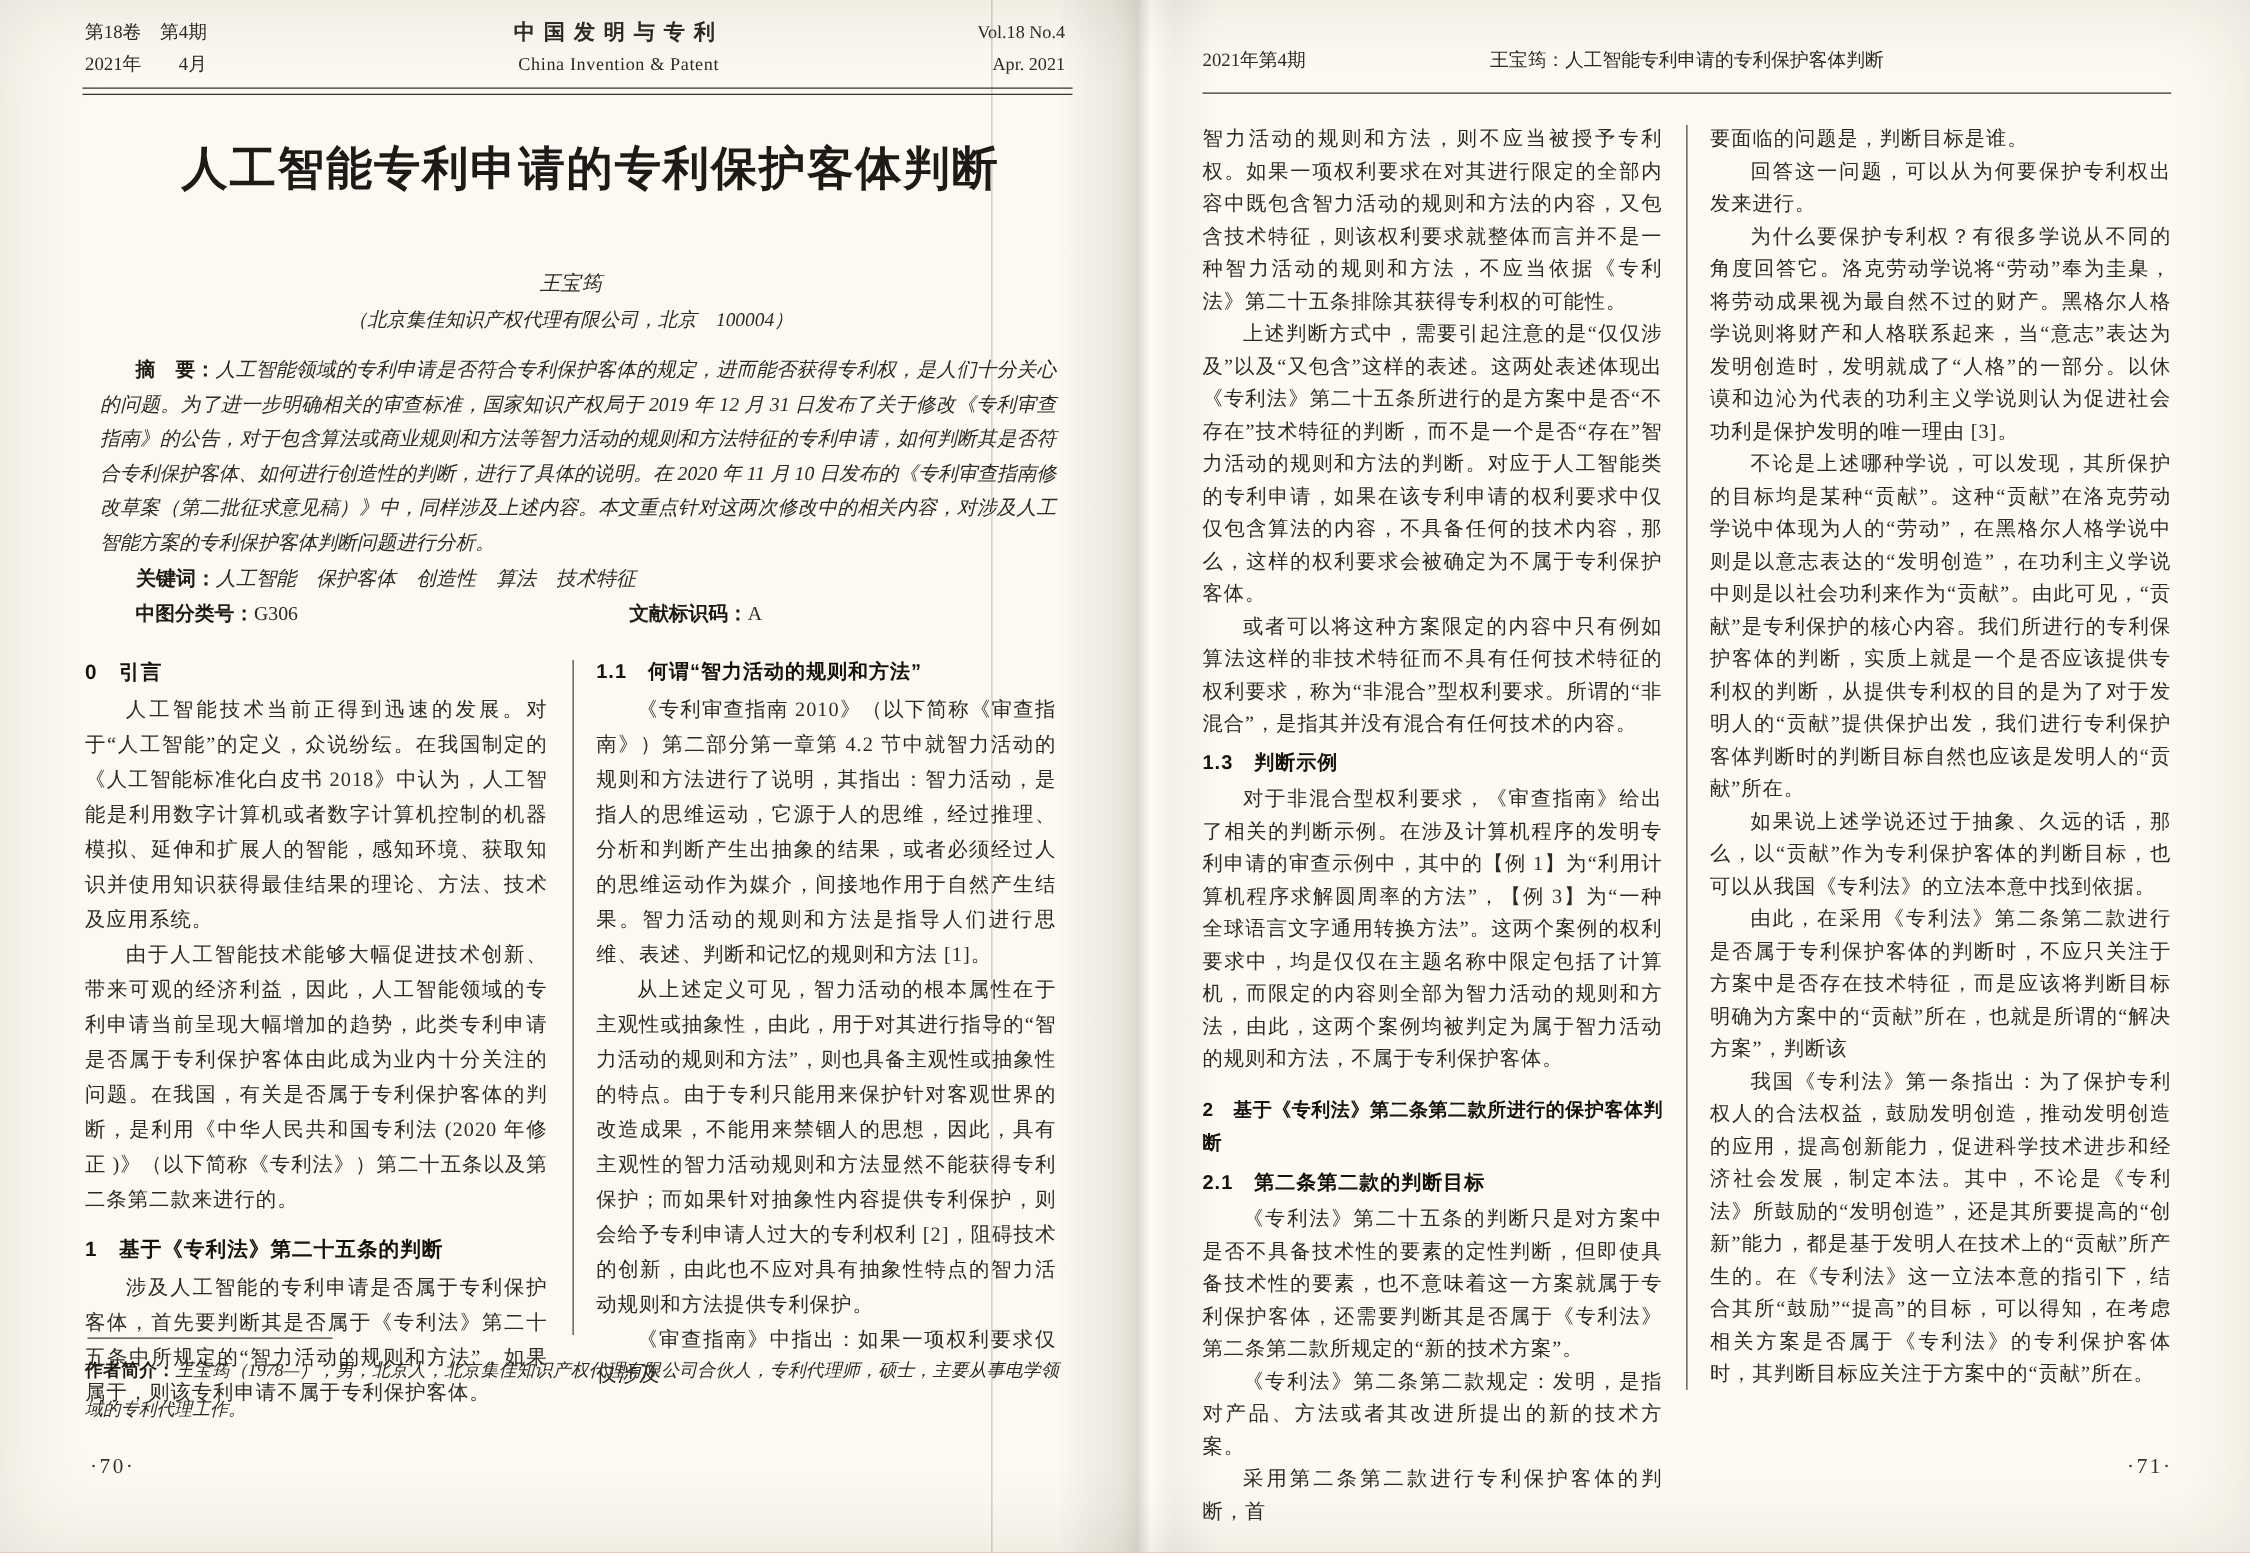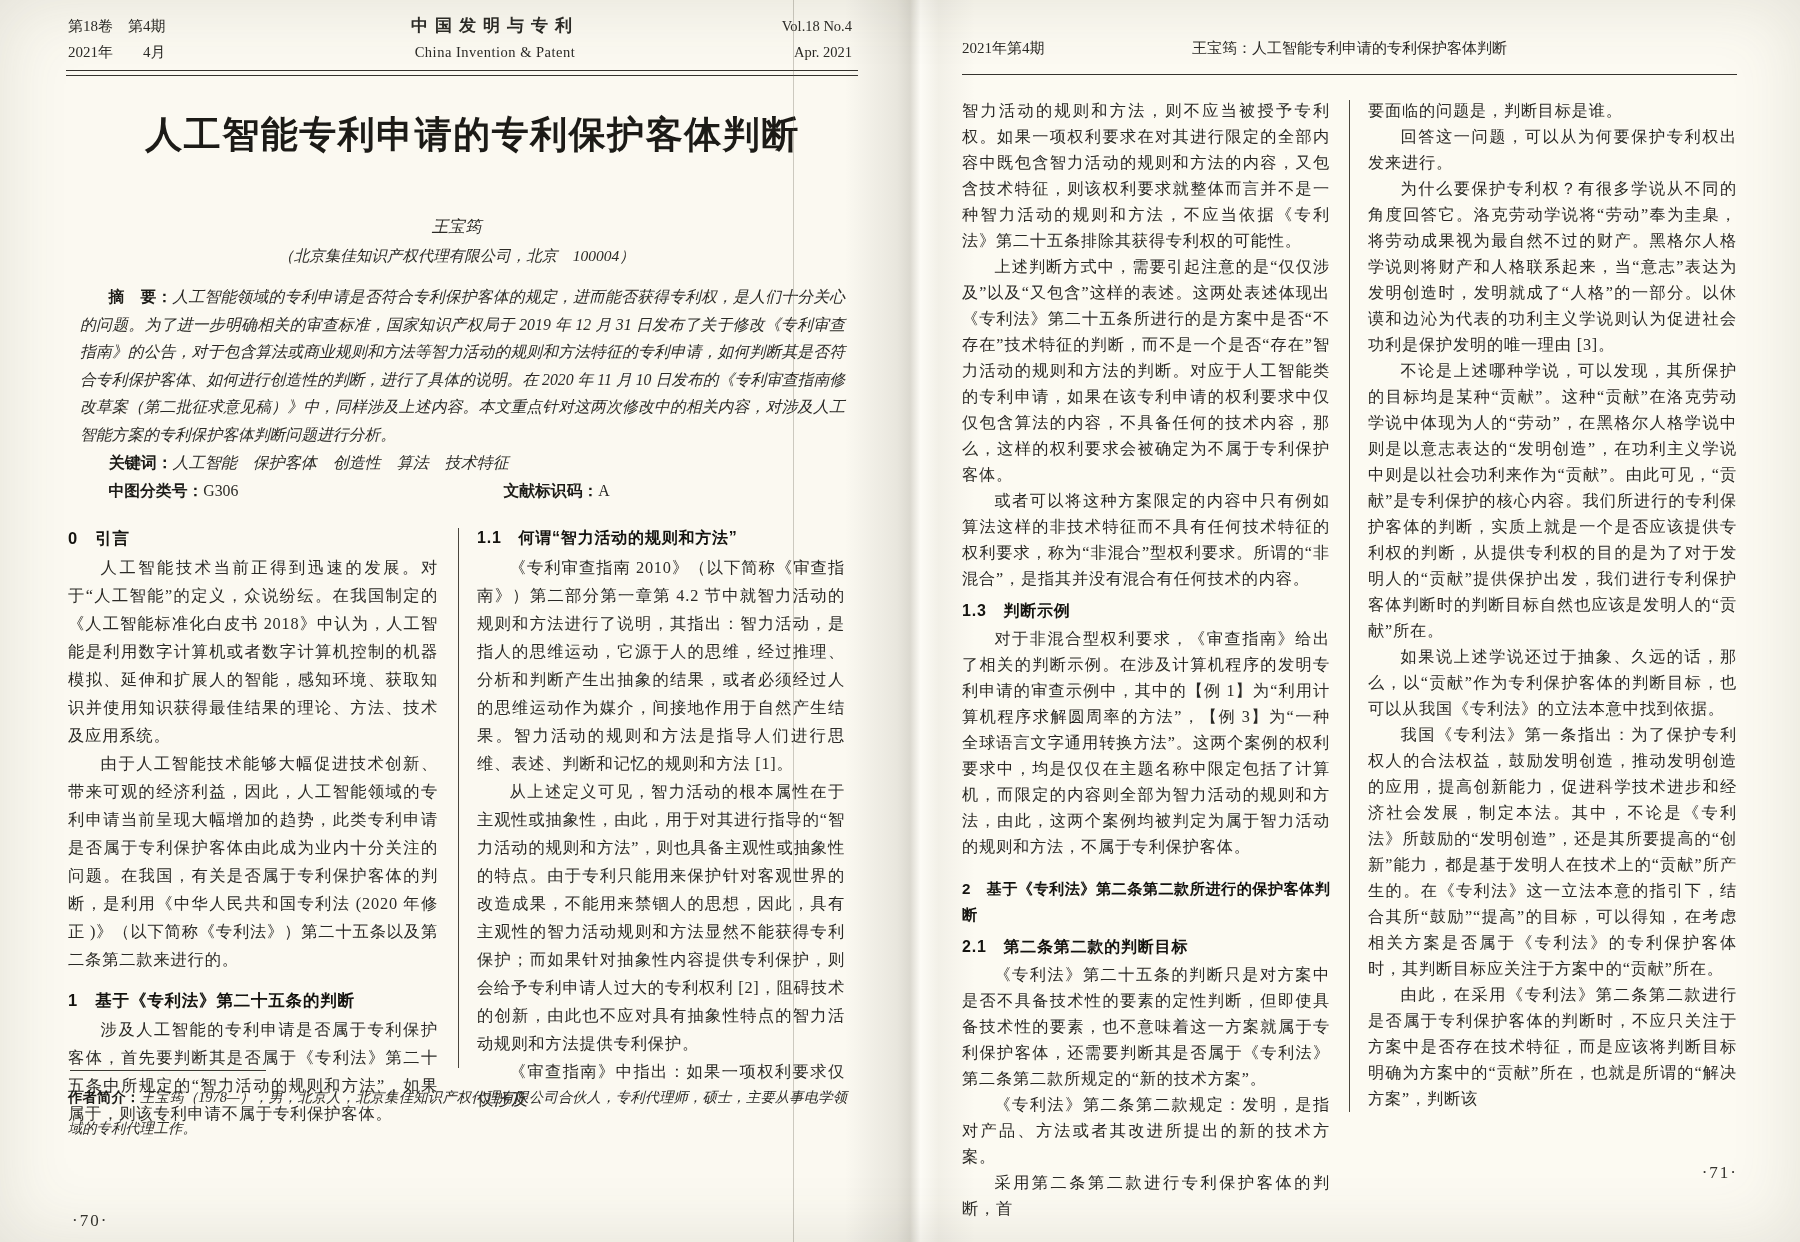--- a/index.html
+++ b/index.html
@@ -50,21 +50,21 @@
   .col2-left{left:477px;top:524px;width:368px;font-size:16.3px;line-height:28px;letter-spacing:0.8px;}
   .divider{position:absolute;width:1px;background:#4a463e;}
   .divider-left{left:458px;top:528px;height:540px;}
   .divider-right{left:469px;top:100px;height:1012px;}
 
   
   .footnote-rule{position:absolute;left:70px;top:1070px;width:196px;border-top:1.5px solid #3c3a34;}
   .footnote{position:absolute;left:68px;top:1082px;width:779px;margin:0;
     font-size:14.3px;line-height:31px;text-align:justify;}
   .page-num{position:absolute;font-size:17px;letter-spacing:2px;color:#33322d;}
-  .pn-left{left:72px;top:1211px;}
+  .pn-left{left:72px;top:1163px;}
   .pn-right{right:62px;top:1163px;}
 
   
   .rp-header{position:absolute;left:82px;top:39px;width:775px;text-align:center;font-size:15px;}
   .rp-issue{position:absolute;left:0;top:0;}
   .single-rule{position:absolute;left:82px;top:74px;width:775px;border-top:1.6px solid #35332e;}
   .col1-right{left:82px;top:98px;width:368px;font-size:16.2px;line-height:26px;letter-spacing:0.8px;}
   .col2-right{left:488px;top:98px;width:369px;font-size:16.2px;line-height:26px;letter-spacing:0.8px;}
   .h2-long{font-size:15.2px !important;letter-spacing:0 !important;margin-top:16px !important;}
 
@@ -156,22 +156,22 @@
     </div>
 
     <div class="divider divider-right"></div>
 
     <div class="col col2-right">
       <p class="noindent">要面临的问题是，判断目标是谁。</p>
       <p>回答这一问题，可以从为何要保护专利权出发来进行。</p>
       <p>为什么要保护专利权？有很多学说从不同的角度回答它。洛克劳动学说将“劳动”奉为圭臬，将劳动成果视为最自然不过的财产。黑格尔人格学说则将财产和人格联系起来，当“意志”表达为发明创造时，发明就成了“人格”的一部分。以休谟和边沁为代表的功利主义学说则认为促进社会功利是保护发明的唯一理由 [3]。</p>
       <p>不论是上述哪种学说，可以发现，其所保护的目标均是某种“贡献”。这种“贡献”在洛克劳动学说中体现为人的“劳动”，在黑格尔人格学说中则是以意志表达的“发明创造”，在功利主义学说中则是以社会功利来作为“贡献”。由此可见，“贡献”是专利保护的核心内容。我们所进行的专利保护客体的判断，实质上就是一个是否应该提供专利权的判断，从提供专利权的目的是为了对于发明人的“贡献”提供保护出发，我们进行专利保护客体判断时的判断目标自然也应该是发明人的“贡献”所在。</p>
       <p>如果说上述学说还过于抽象、久远的话，那么，以“贡献”作为专利保护客体的判断目标，也可以从我国《专利法》的立法本意中找到依据。</p>
+      <p>由此，在采用《专利法》第二条第二款进行是否属于专利保护客体的判断时，不应只关注于方案中是否存在技术特征，而是应该将判断目标明确为方案中的“贡献”所在，也就是所谓的“解决方案”，判断该</p>
       <p>我国《专利法》第一条指出：为了保护专利权人的合法权益，鼓励发明创造，推动发明创造的应用，提高创新能力，促进科学技术进步和经济社会发展，制定本法。其中，不论是《专利法》所鼓励的“发明创造”，还是其所要提高的“创新”能力，都是基于发明人在技术上的“贡献”所产生的。在《专利法》这一立法本意的指引下，结合其所“鼓励”“提高”的目标，可以得知，在考虑相关方案是否属于《专利法》的专利保护客体时，其判断目标应关注于方案中的“贡献”所在。</p>
-      <p>由此，在采用《专利法》第二条第二款进行是否属于专利保护客体的判断时，不应只关注于方案中是否存在技术特征，而是应该将判断目标明确为方案中的“贡献”所在，也就是所谓的“解决方案”，判断该</p>
     </div>
 
     <div class="page-num pn-right">·71·</div>
   </div>
 
   <div class="crease-line"></div>
   <div class="gutter-shadow"></div>
   <div class="edge-vignette"></div>
 </div>
 

